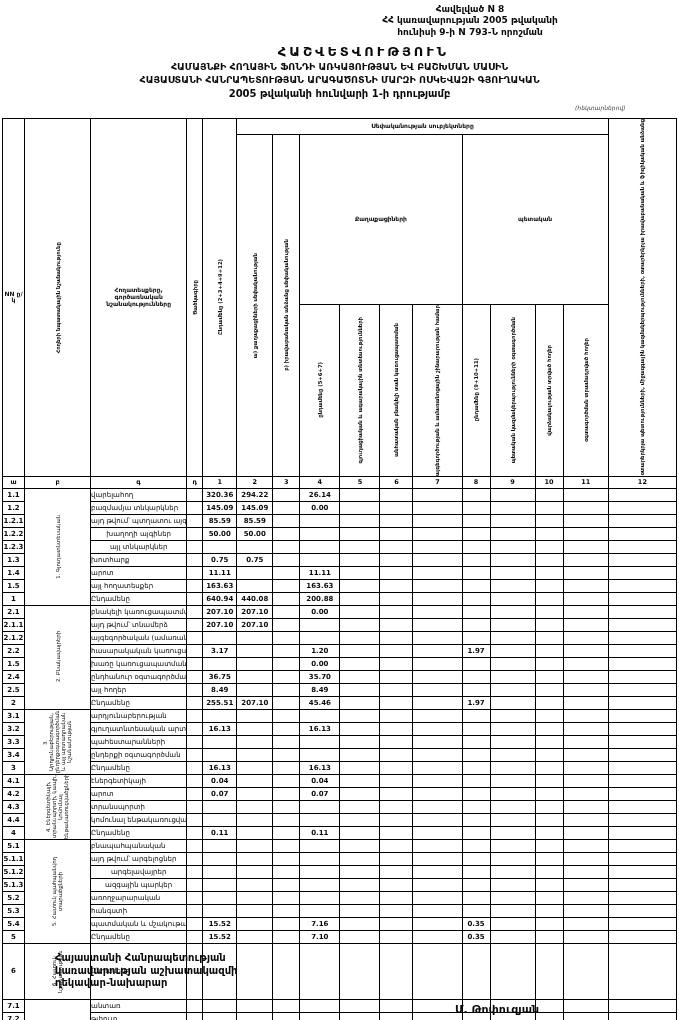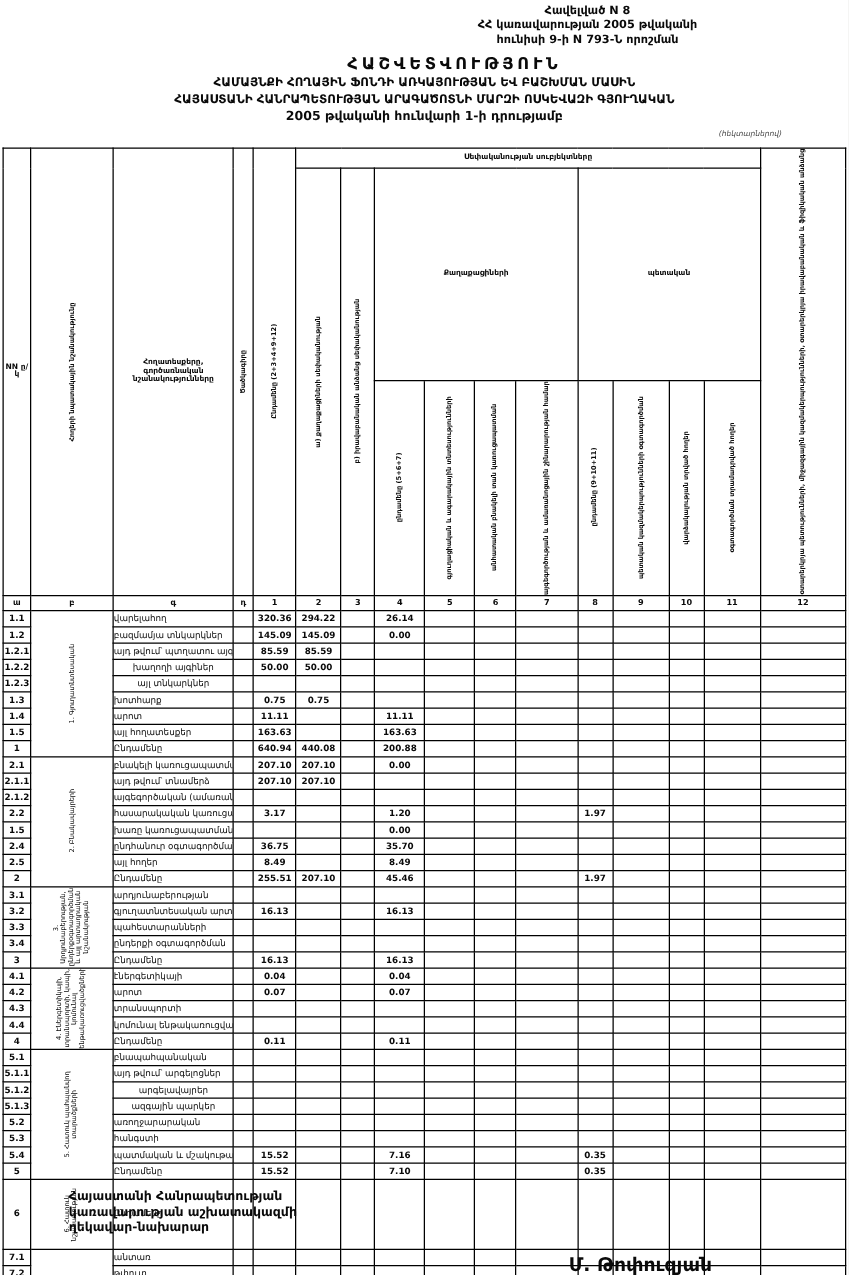--- a/index.html
+++ b/index.html
@@ -28,21 +28,21 @@
   .ind1{padding-left:20px;}
   .ind2{padding-left:34px;text-align:center;}
   .num{text-align:center;font-weight:bold;letter-spacing:0;}
   .no-cell{text-align:center;font-weight:bold;font-size:6.5px;margin-left:11px;}
   .group-cell{text-align:center;}
   .sec-top td{border-top:2px solid #000;}
   .total-row td{border-top:1.5px solid #000;}
   .tall td{height:55px;}
   
   #footer-left{position:absolute;top:952px;left:55px;font-size:10px;font-weight:bold;line-height:1.25;}
-  #footer-sign{position:absolute;top:1003px;left:455px;font-size:15px;font-weight:bold;text-align:center;}
+  #footer-sign{position:absolute;top:1003px;left:455px;font-size:11px;font-weight:bold;text-align:center;}
 </style>
 </head>
 <body>
 
 <div id="page">
 
   <div id="appendix">
     <div>Հավելված N 8</div>
     <div>ՀՀ կառավարության 2005 թվականի</div>
     <div>հունիսի 9-ի N 793-Ն որոշման</div>

